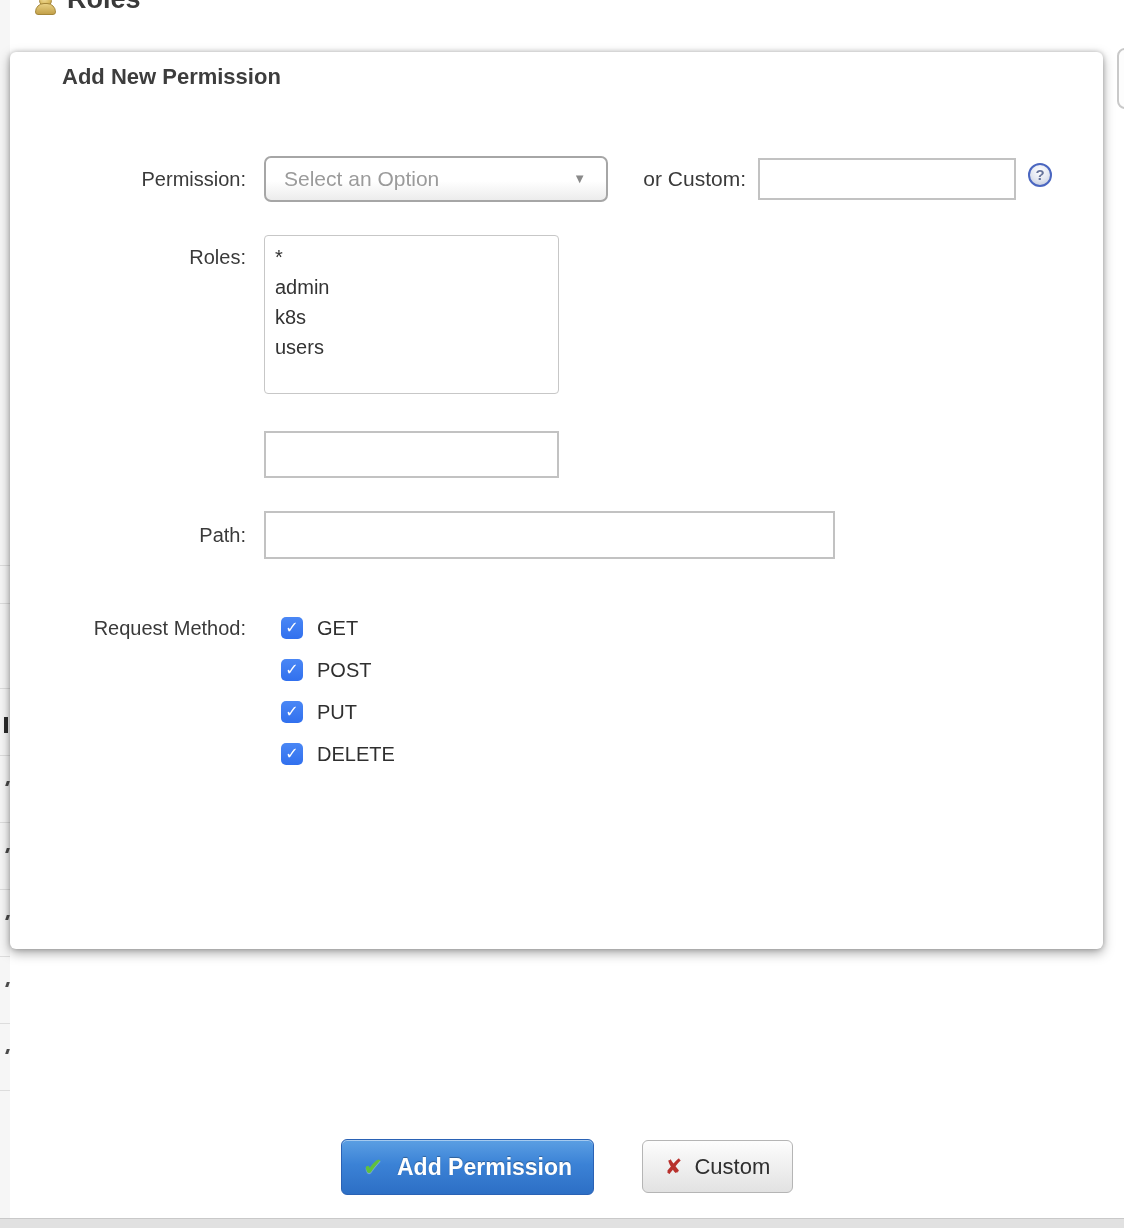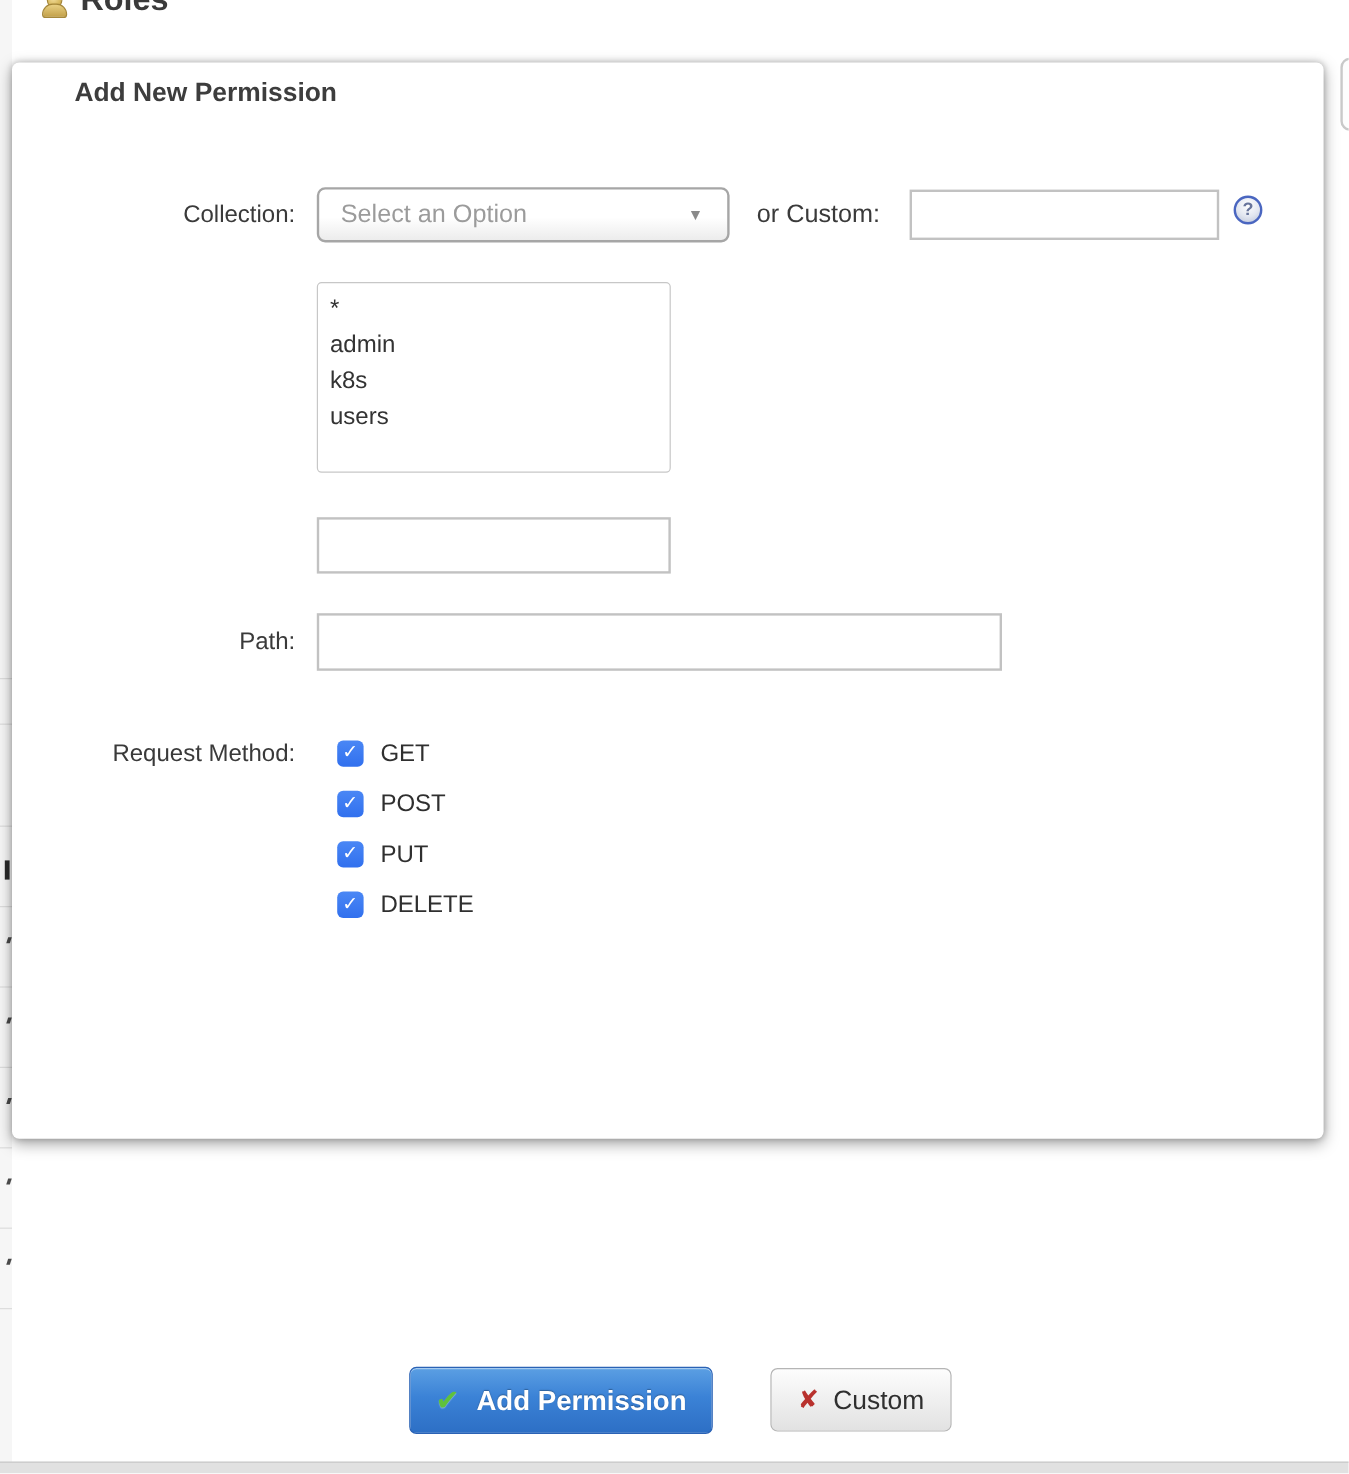--- a/index.html
+++ b/index.html
@@ -28,21 +28,21 @@
   .flabel{position:absolute;left:0;top:0;width:242px;text-align:right;padding-right:6px;box-sizing:border-box;
     font-size:20px;color:#3a3a3a;}
 
   
   .row-predefined{top:104px;height:46px;}
   .row-predefined .flabel{line-height:46px;}
   .dropdown{position:absolute;left:254px;top:0;width:344px;height:46px;box-sizing:border-box;border:2px solid #a6a6a6;
     border-radius:7px;background:linear-gradient(#ffffff 55%,#ececec);cursor:pointer;}
   .dropdown .dd-text{position:absolute;left:18px;top:0;line-height:42px;font-size:21px;color:#9b9b9b;}
   .dropdown .dd-arrow{position:absolute;right:20px;top:0;line-height:42px;font-size:13px;color:#8a8a8a;}
-  .or-custom{position:absolute;left:608px;top:0;width:128px;text-align:center;line-height:46px;font-size:21px;color:#3a3a3a;}
+  .or-custom{position:absolute;left:608px;top:0;width:128px;text-align:right;line-height:46px;font-size:21px;color:#3a3a3a;}
   .custom-input{position:absolute;left:748px;top:2px;width:258px;height:42px;box-sizing:border-box;border:2px solid #c2c2c2;
     background:#ffffff;font-size:19px;padding:0 8px;outline:none;}
   .help-icon{position:absolute;left:1018px;top:7px;width:20px;height:20px;border-radius:50%;border:2px solid #4a66c0;
     background:radial-gradient(circle at 50% 30%,#ffffff,#e2e6f0 55%,#b9c2d8);color:#67749b;font-size:15px;font-weight:bold;
     text-align:center;line-height:20px;cursor:pointer;}
 
   
   .row-roles{top:183px;height:159px;}
   .row-roles .flabel{padding-top:11px;}
   .roles-listbox{position:absolute;left:254px;top:0;width:295px;height:159px;box-sizing:border-box;border:1px solid #c7c7c7;
@@ -119,31 +119,32 @@
     <div class="row-mark" style="top:915px"></div>
     <div class="row-mark" style="top:982px"></div>
     <div class="row-mark" style="top:1049px"></div>
   </div>
   <div class="bg-bottom-strip"></div>
 
   <div class="modal">
     <div class="modal-title">Add New Permission</div>
 
     <div class="frow row-predefined">
-      <div class="flabel">Collection:</div>
+      <div class="flabel">Permission:</div>
       <div class="dropdown">
         <span class="dd-text">Select an Option</span>
         <span class="dd-arrow">▼</span>
       </div>
       <div class="or-custom">or Custom:</div>
       <input class="custom-input" type="text" value="" style="">
       <div class="help-icon">?</div>
     </div>
 
     <div class="frow row-roles">
+      <div class="flabel">Roles:</div>
       <div class="roles-listbox">
         <div class="opt">*</div>
         <div class="opt">admin</div>
         <div class="opt">k8s</div>
         <div class="opt">users</div>
       </div>
     </div>
 
     <div class="frow row-collection">
       <input class="text-input input-collection" type="text" value="" style="">

